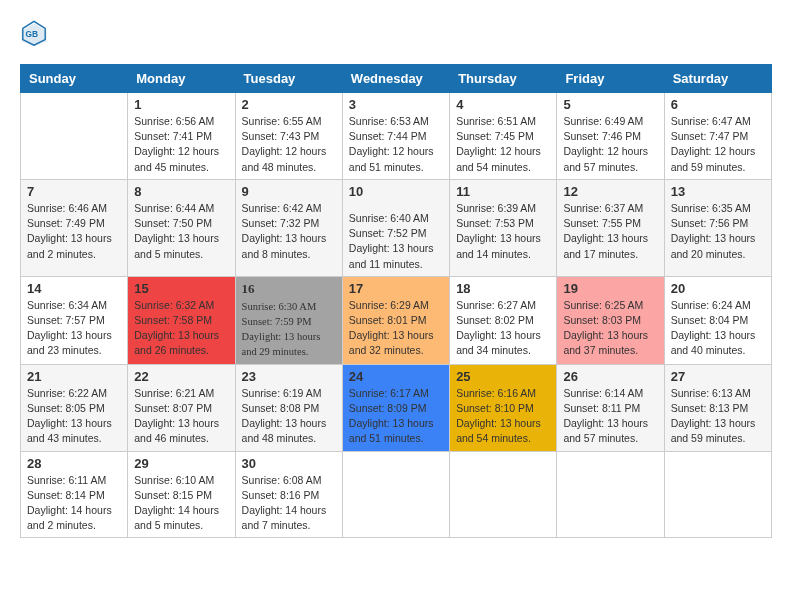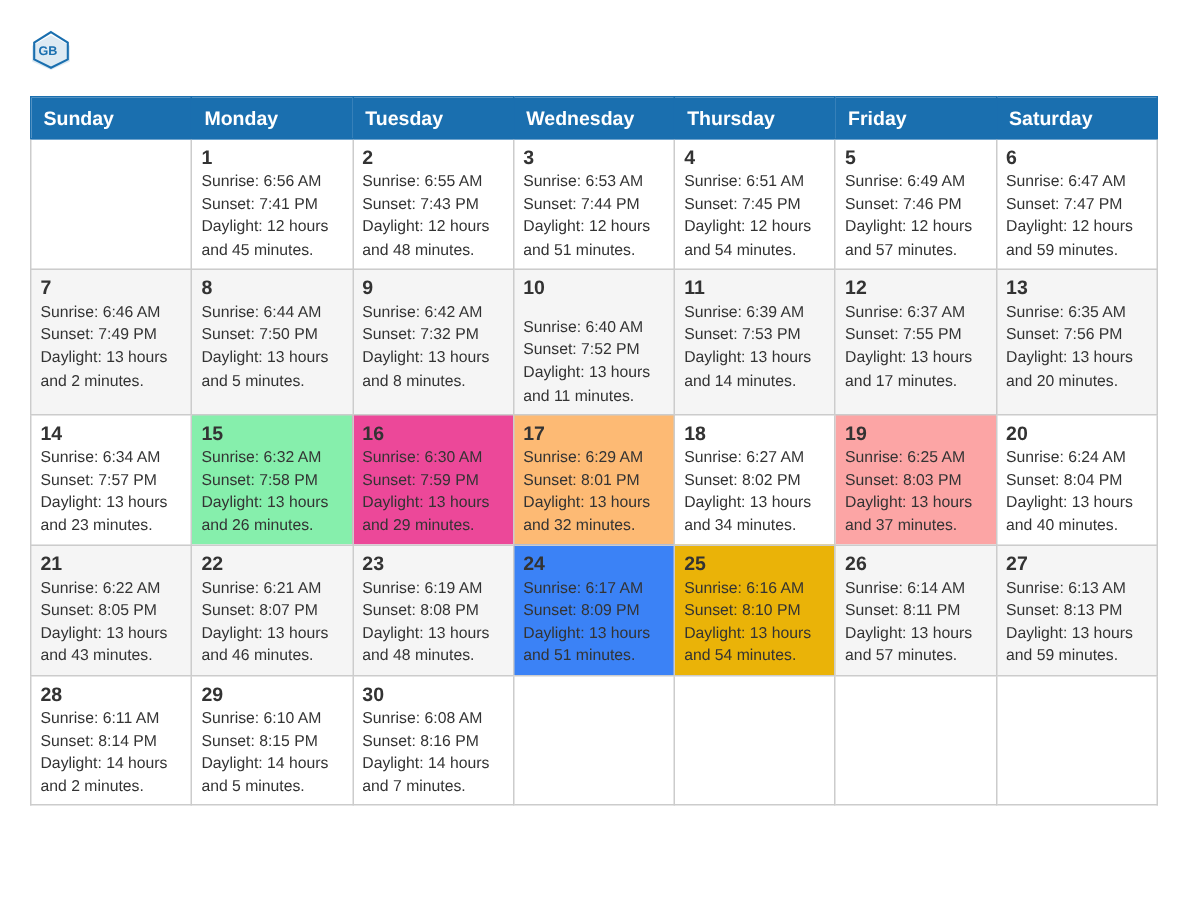--- a/index.html
+++ b/index.html
@@ -228,28 +228,28 @@
         </td>
       </tr>
       <tr>
         <td style="background: rgb(255, 255, 255);">
           <span class="day-number">14</span>
           <div class="day-info" style="white-space: pre-line;">Sunrise: 6:34 AM
 Sunset: 7:57 PM
 Daylight: 13 hours
 and 23 minutes.</div>
         </td>
-        <td style="background: #86efac;">
+        <td style="background: #ef4444;">
           <span class="day-number">15</span>
           <div class="day-info" style="white-space: pre-line;">Sunrise: 6:32 AM
 Sunset: 7:58 PM
 Daylight: 13 hours
 and 26 minutes.</div>
         </td>
-        <td style="background: #ec4899;">
+        <td style="background: #a3a3a3; font-family: Liberation Serif, serif;">
           <span class="day-number">16</span>
           <div class="day-info" style="white-space: pre-line;">Sunrise: 6:30 AM
 Sunset: 7:59 PM
 Daylight: 13 hours
 and 29 minutes.</div>
         </td>
         <td style="background: #fdba74;">
           <span class="day-number">17</span>
           <div class="day-info" style="white-space: pre-line;">Sunrise: 6:29 AM
 Sunset: 8:01 PM

